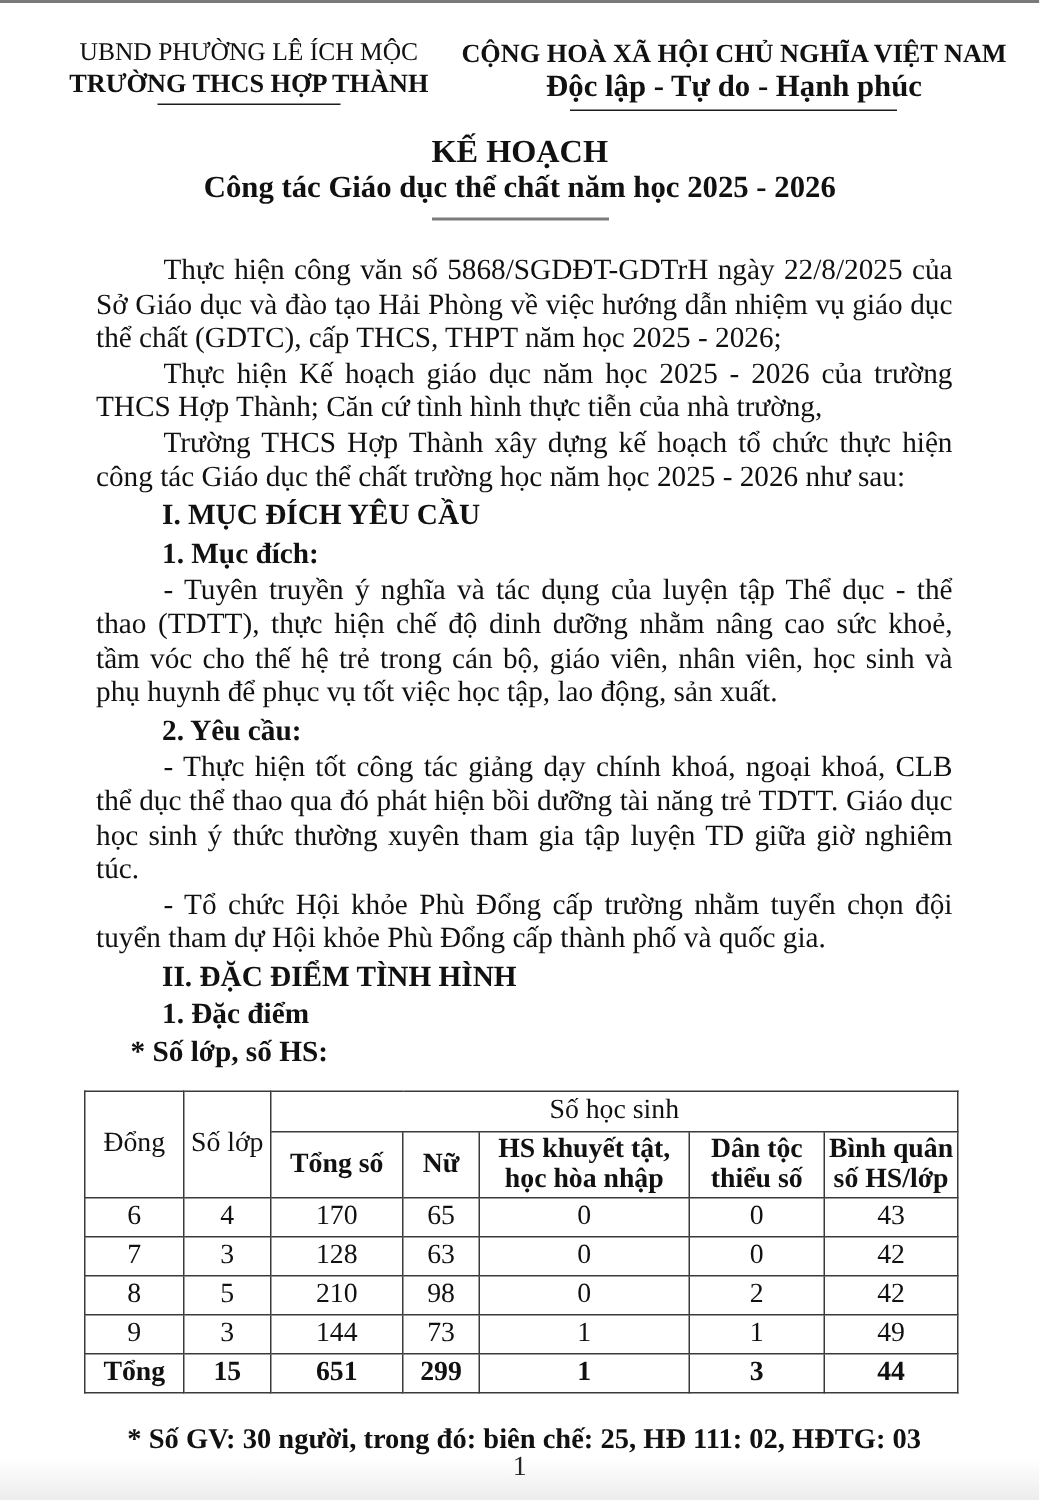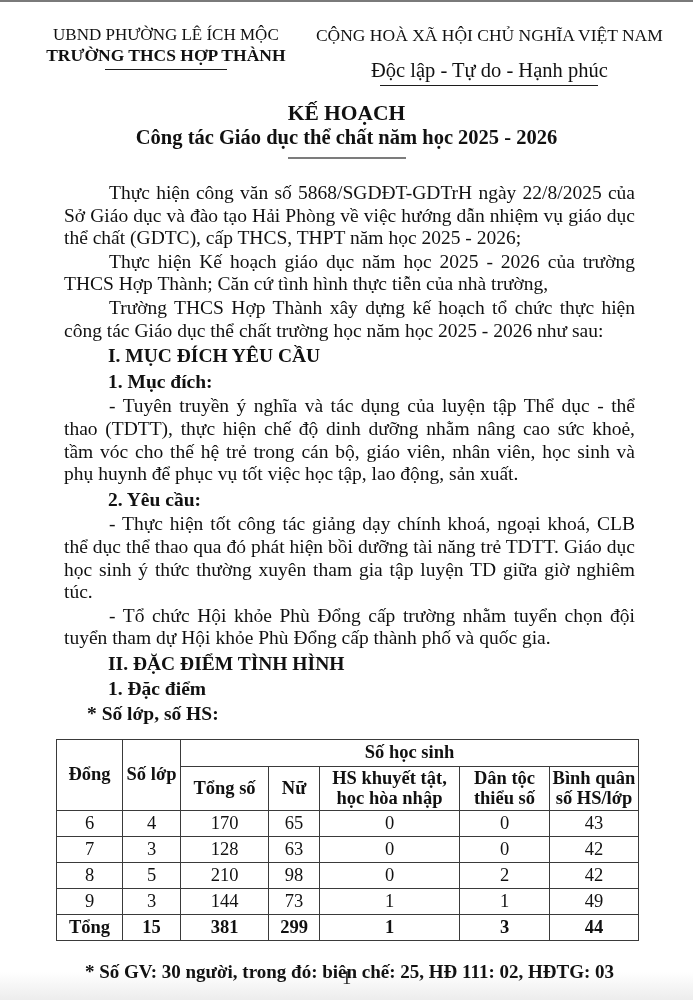--- a/index.html
+++ b/index.html
@@ -15,22 +15,22 @@
   .bottom-shade { position:absolute; bottom:0; left:0; width:100%; height:28px;
     background:linear-gradient(to bottom, rgba(140,140,140,0) 0%, rgba(140,140,140,0.16) 100%); }
 
   
   .doc-header { display:flex; padding:24px 16px 0 30px; }
   .hdr-left  { width:42%; text-align:center; }
   .hdr-right { width:58%; text-align:center; }
   .org-sup   { font-size:17px; line-height:21px; }
   .org-name  { font-size:17.5px; line-height:21px; font-weight:bold; }
   .rule-left { width:122px; border-top:1.6px solid #1c1c1c; margin:3px auto 0; }
-  .nation    { font-size:17.5px; line-height:22px; font-weight:normal;text-align:center; }
-  .motto     { font-size:20.5px; line-height:25px; font-weight:normal;margin-top:12px; }
+  .nation    { font-size:17.5px; line-height:22px; font-weight:bold;text-align:center; }
+  .motto     { font-size:20.5px; line-height:25px; font-weight:bold; }
   .rule-right{ width:218px; border-top:1.6px solid #1c1c1c; margin:2px auto 0; }
   .meta-row  { display:flex; margin-top:13px; }
   .doc-number{ width:42%; text-align:center; font-size:18.5px; }
   .place-date{ width:58%; text-align:center; font-size:18.5px; font-style:italic; }
 
   
   .title-block { text-align:center; margin-top:15px; }
   .title-main  { font-size:21.5px; line-height:24px; font-weight:bold; }
   .title-sub   { font-size:20.5px; line-height:24px; font-weight:bold; }
   .title-rule  { width:118px; border-top:2px solid #7c7c7c; margin:8px auto 0; }
@@ -40,21 +40,21 @@
     text-align:justify; }
   .para    { text-indent:45px; margin:0 0 1px; }
   .heading { font-weight:bold; text-align:left; padding-left:44px; margin:3px 0 2px; }
   .tbl-label { font-weight:bold; text-align:left; padding-left:23px; margin:1px 0 13px; }
 
   
   table.hs { border-collapse:collapse; table-layout:fixed; width:582px;
     margin:2px 0 0 -8px; font-size:18.5px; line-height:20.5px; text-align:center;
     border:1.5px solid #3a3a3a; }
   .hs th, .hs td { border:1px solid #3a3a3a; padding:1px 2px; vertical-align:middle; }
-  .hs thead tr.hrow1 th { height:27px; font-weight:bold;margin-top:12px; }
+  .hs thead tr.hrow1 th { height:27px; font-weight:normal;margin-top:12px; }
   .hs thead tr.hrow2 th { height:42px; font-weight:bold; }
   .hs tbody td { height:26px; font-weight:normal; }
   .hs tbody tr.total-row td { font-weight:bold; }
 
   
   .gv-note  { text-align:center; font-weight:bold; font-size:19px; margin-top:20px; }
   .page-num { position:absolute; bottom:11px; left:0; width:100%;
     text-align:center; font-size:18.5px; color:#222; }
 </style>
 </head>
@@ -154,21 +154,21 @@
           <td>3</td>
           <td>144</td>
           <td>73</td>
           <td>1</td>
           <td>1</td>
           <td>49</td>
         </tr>
         <tr class="total-row">
           <td>Tổng</td>
           <td>15</td>
-          <td>381</td>
+          <td>651</td>
           <td>299</td>
           <td>1</td>
           <td>3</td>
           <td>44</td>
         </tr>
       </tbody>
     </table>
 
     <p class="gv-note">* Số GV: 30 người, trong đó: biên chế: 25, HĐ 111: 02, HĐTG: 03</p>
   </main>

